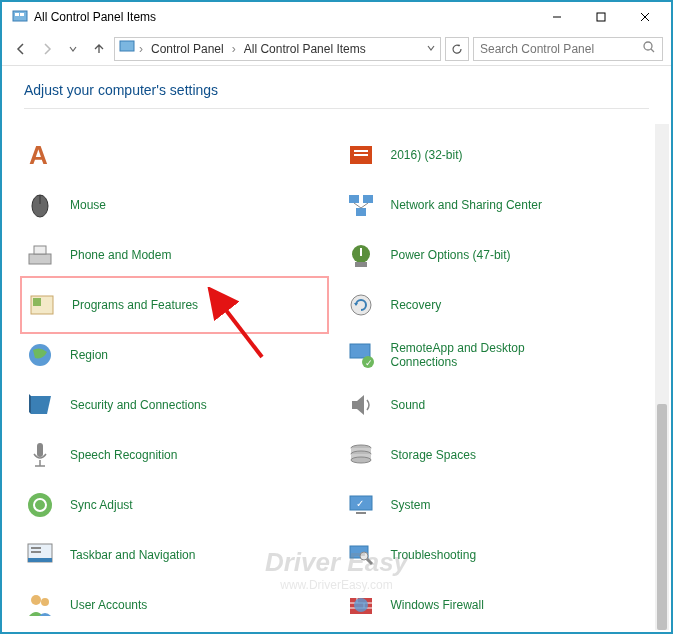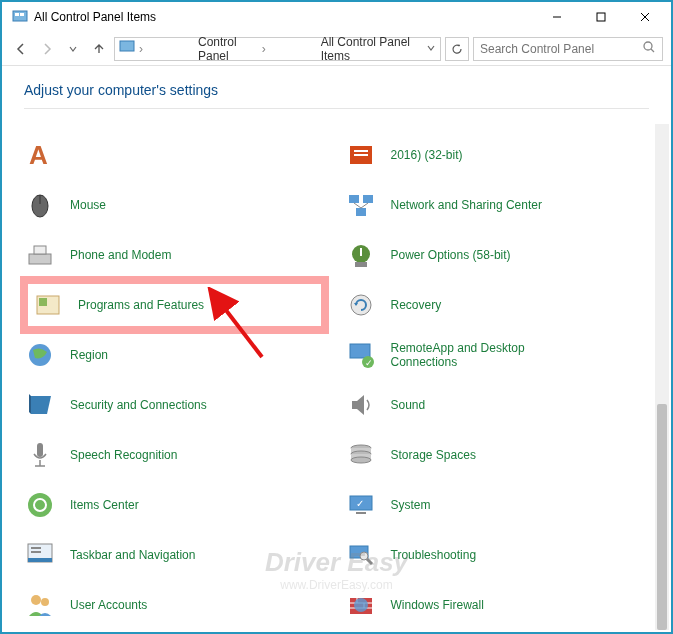--- a/index.html
+++ b/index.html
@@ -11,42 +11,42 @@
 .titlebar .title { font-size: 12px; color: #000; flex: 1; }
 .titlebar .win-btns { display: flex; }
 .titlebar .win-btn { width: 44px; height: 28px; display: flex; align-items: center; justify-content: center; cursor: pointer; }
 .titlebar .win-btn svg { stroke: #000; }
 
 
 .toolbar { height: 34px; display: flex; align-items: center; padding: 0 8px; gap: 4px; border-bottom: 1px solid #e1e1e1; }
 .nav-btn { width: 22px; height: 22px; display: flex; align-items: center; justify-content: center; cursor: pointer; }
 .nav-btn.disabled svg { stroke: #bbb; }
 .address-bar { flex: 1; height: 24px; border: 1px solid #ccc; display: flex; align-items: center; padding: 0 4px; gap: 4px; font-size: 12px; }
-.address-bar .crumb { color: #333; padding: 0 4px; cursor: pointer; margin-left: 47px; }
+.address-bar .crumb { color: #333; padding: 0 4px; cursor: pointer; }
 .address-bar .sep { color: #888; }
 .refresh-btn { width: 24px; height: 24px; border: 1px solid #ccc; display: flex; align-items: center; justify-content: center; cursor: pointer; }
 .search-box { width: 190px; height: 24px; border: 1px solid #ccc; display: flex; align-items: center; padding: 0 6px; }
 .search-box input { border: none; outline: none; flex: 1; font-size: 12px; color: #666; }
 .search-icon { color: #666; }
 
 
 .header-row { display: flex; align-items: center; padding: 16px 22px 10px 22px; justify-content: space-between; }
 .header-row .heading { color: #0e4f8b; font-size: 14px; }
 .viewby { font-size: 12px; color: #333; }
 .viewby .link { color: #1b67c7; cursor: pointer; margin-left: 8px; }
 .divider { height: 1px; background: #e5e5e5; margin: 0 22px; }
 
 
 .content { position: absolute; top: 122px; left: 0; right: 16px; bottom: 2px; padding: 6px 10px 6px 22px; display: grid; grid-template-columns: 1fr 1fr; grid-auto-rows: 50px; column-gap: 20px; }
 .item { display: flex; align-items: center; gap: 14px; cursor: pointer; }
 .item .ico { width: 32px; height: 32px; flex-shrink: 0; display: flex; align-items: center; justify-content: center; }
 .item .label { color: #1b7d3c; font-size: 12px; line-height: 1.2; max-width: 180px; }
 
 
-.highlight { border: 8px solid #fca5a5; padding: 4px; margin: -4px; }
+.highlight { border: 2px solid #fca5a5; padding: 4px; margin: -4px; }
 
 
 .scrollbar { position: absolute; right: 2px; top: 122px; bottom: 2px; width: 14px; background: #f0f0f0; }
 .scrollbar .thumb { position: absolute; left: 2px; right: 2px; top: 280px; bottom: 0; background: #c0c0c0; border-radius: 2px; }
 
 
 .arrow-annot { position: absolute; pointer-events: none; }
 
 
 .watermark { position: absolute; bottom: 40px; left: 50%; transform: translateX(-50%); text-align: center; opacity: 0.28; }
@@ -192,21 +192,21 @@
     <span class="label">Phone and Modem</span>
   </div>
   <div class="item">
     <span class="ico">
         <svg width="30" height="30">
           <circle cx="15" cy="14" r="9" fill="#5a8f3c"></circle>
           <rect x="9" y="22" width="12" height="5" fill="#888"></rect>
           <path d="M15 8 L15 16" stroke="#fff" stroke-width="2"></path>
         </svg>
       </span>
-    <span class="label">Power Options (58-bit)</span>
+    <span class="label">Power Options (47-bit)</span>
   </div>
 
   <div class="item highlight">
     <span class="ico">
         <svg width="30" height="30">
           <rect x="4" y="6" width="22" height="18" fill="#f4e9c8" stroke="#c9a76a"></rect>
           <rect x="6" y="8" width="8" height="8" fill="#8cb85c"></rect>
         </svg>
       </span>
     <span class="label">Programs and Features</span>
@@ -288,21 +288,21 @@
   <div class="item">
     <span class="ico">
         <svg width="30" height="30">
           <circle cx="15" cy="15" r="12" fill="#6fb95e"></circle>
           <path d="M9 15 A6 6 0 0 1 21 15" fill="none" stroke="#fff" stroke-width="2"></path>
           <path d="M21 15 A6 6 0 0 1 9 15" fill="none" stroke="#fff" stroke-width="2"></path>
           <path d="M19 12 L22 15 L19 11 Z" fill="#fff"></path>
           <path d="M11 18 L8 15 L11 19 Z" fill="#fff"></path>
         </svg>
       </span>
-    <span class="label">Items Center</span>
+    <span class="label">Sync Adjust</span>
   </div>
   <div class="item">
     <span class="ico">
         <svg width="30" height="30">
           <rect x="4" y="6" width="22" height="14" fill="#5b9bd5" stroke="#3a7fb5"></rect>
           <rect x="10" y="22" width="10" height="2" fill="#888"></rect>
           <text x="10" y="17" font-size="10" fill="#fff">✓</text>
         </svg>
       </span>
     <span class="label">System</span>

